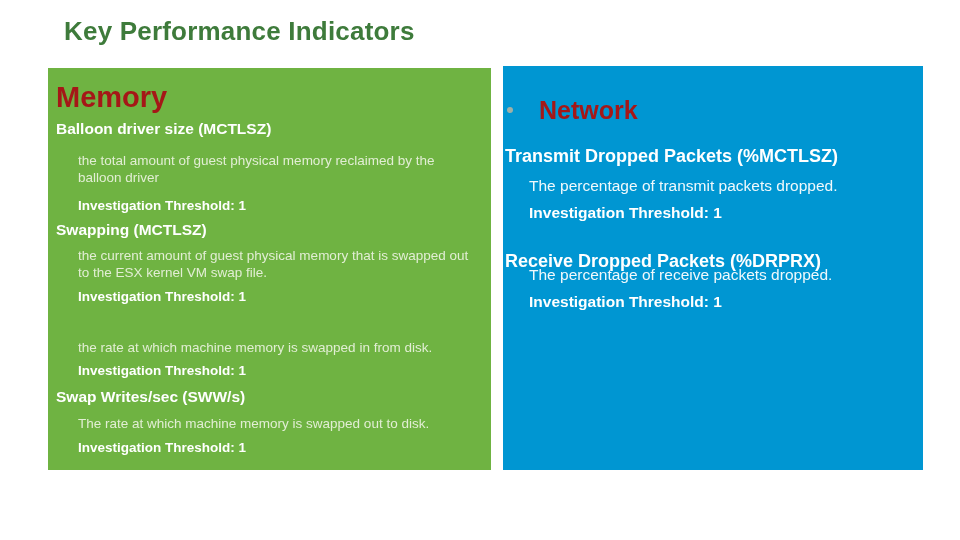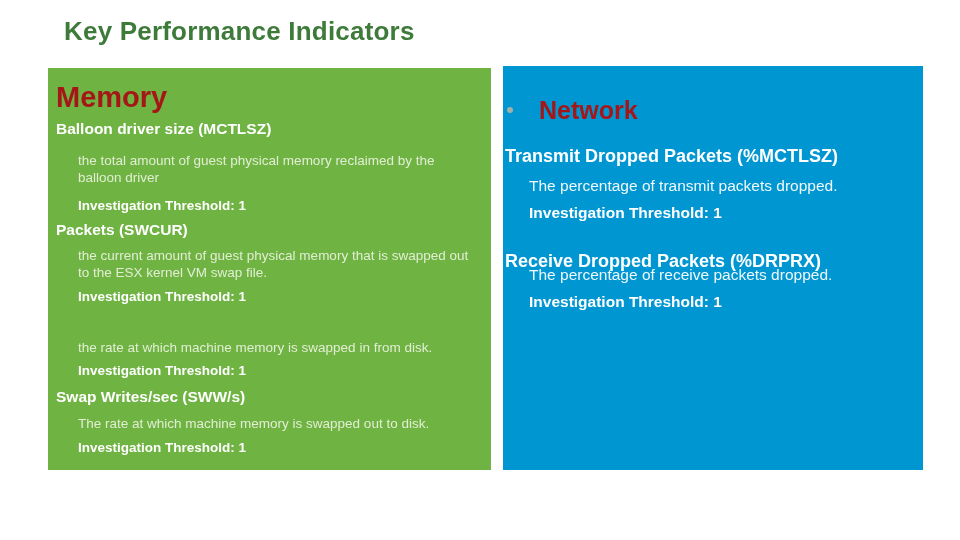--- a/index.html
+++ b/index.html
@@ -38,21 +38,21 @@
 
 <div class="slide-title">Key Performance Indicators</div>
 
 <div class="panel panel-green">
   <div class="abs g-title">Memory</div>
 
   <div class="abs g-head" style="top:52px">Balloon driver size (MCTLSZ)</div>
   <div class="abs g-desc w1" style="top:84px">the total amount of guest physical memory reclaimed by the balloon driver</div>
   <div class="abs g-thr" style="top:130px">Investigation Threshold: 1</div>
 
-  <div class="abs g-head" style="top:153px">Packets (SWCUR)</div>
+  <div class="abs g-head" style="top:153px">Swapping (MCTLSZ)</div>
   <div class="abs g-desc" style="top:179px">the current amount of guest physical memory that is swapped out to the ESX kernel VM swap file.</div>
   <div class="abs g-thr" style="top:221px">Investigation Threshold: 1</div>
 
   <div class="abs g-desc" style="top:271px">the rate at which machine memory is swapped in from disk.</div>
   <div class="abs g-thr" style="top:295px">Investigation Threshold: 1</div>
 
   <div class="abs g-head" style="top:320px">Swap Writes/sec (SWW/s)</div>
   <div class="abs g-desc" style="top:347px">The rate at which machine memory is swapped out to disk.</div>
   <div class="abs g-thr" style="top:372px">Investigation Threshold: 1</div>
 </div>

